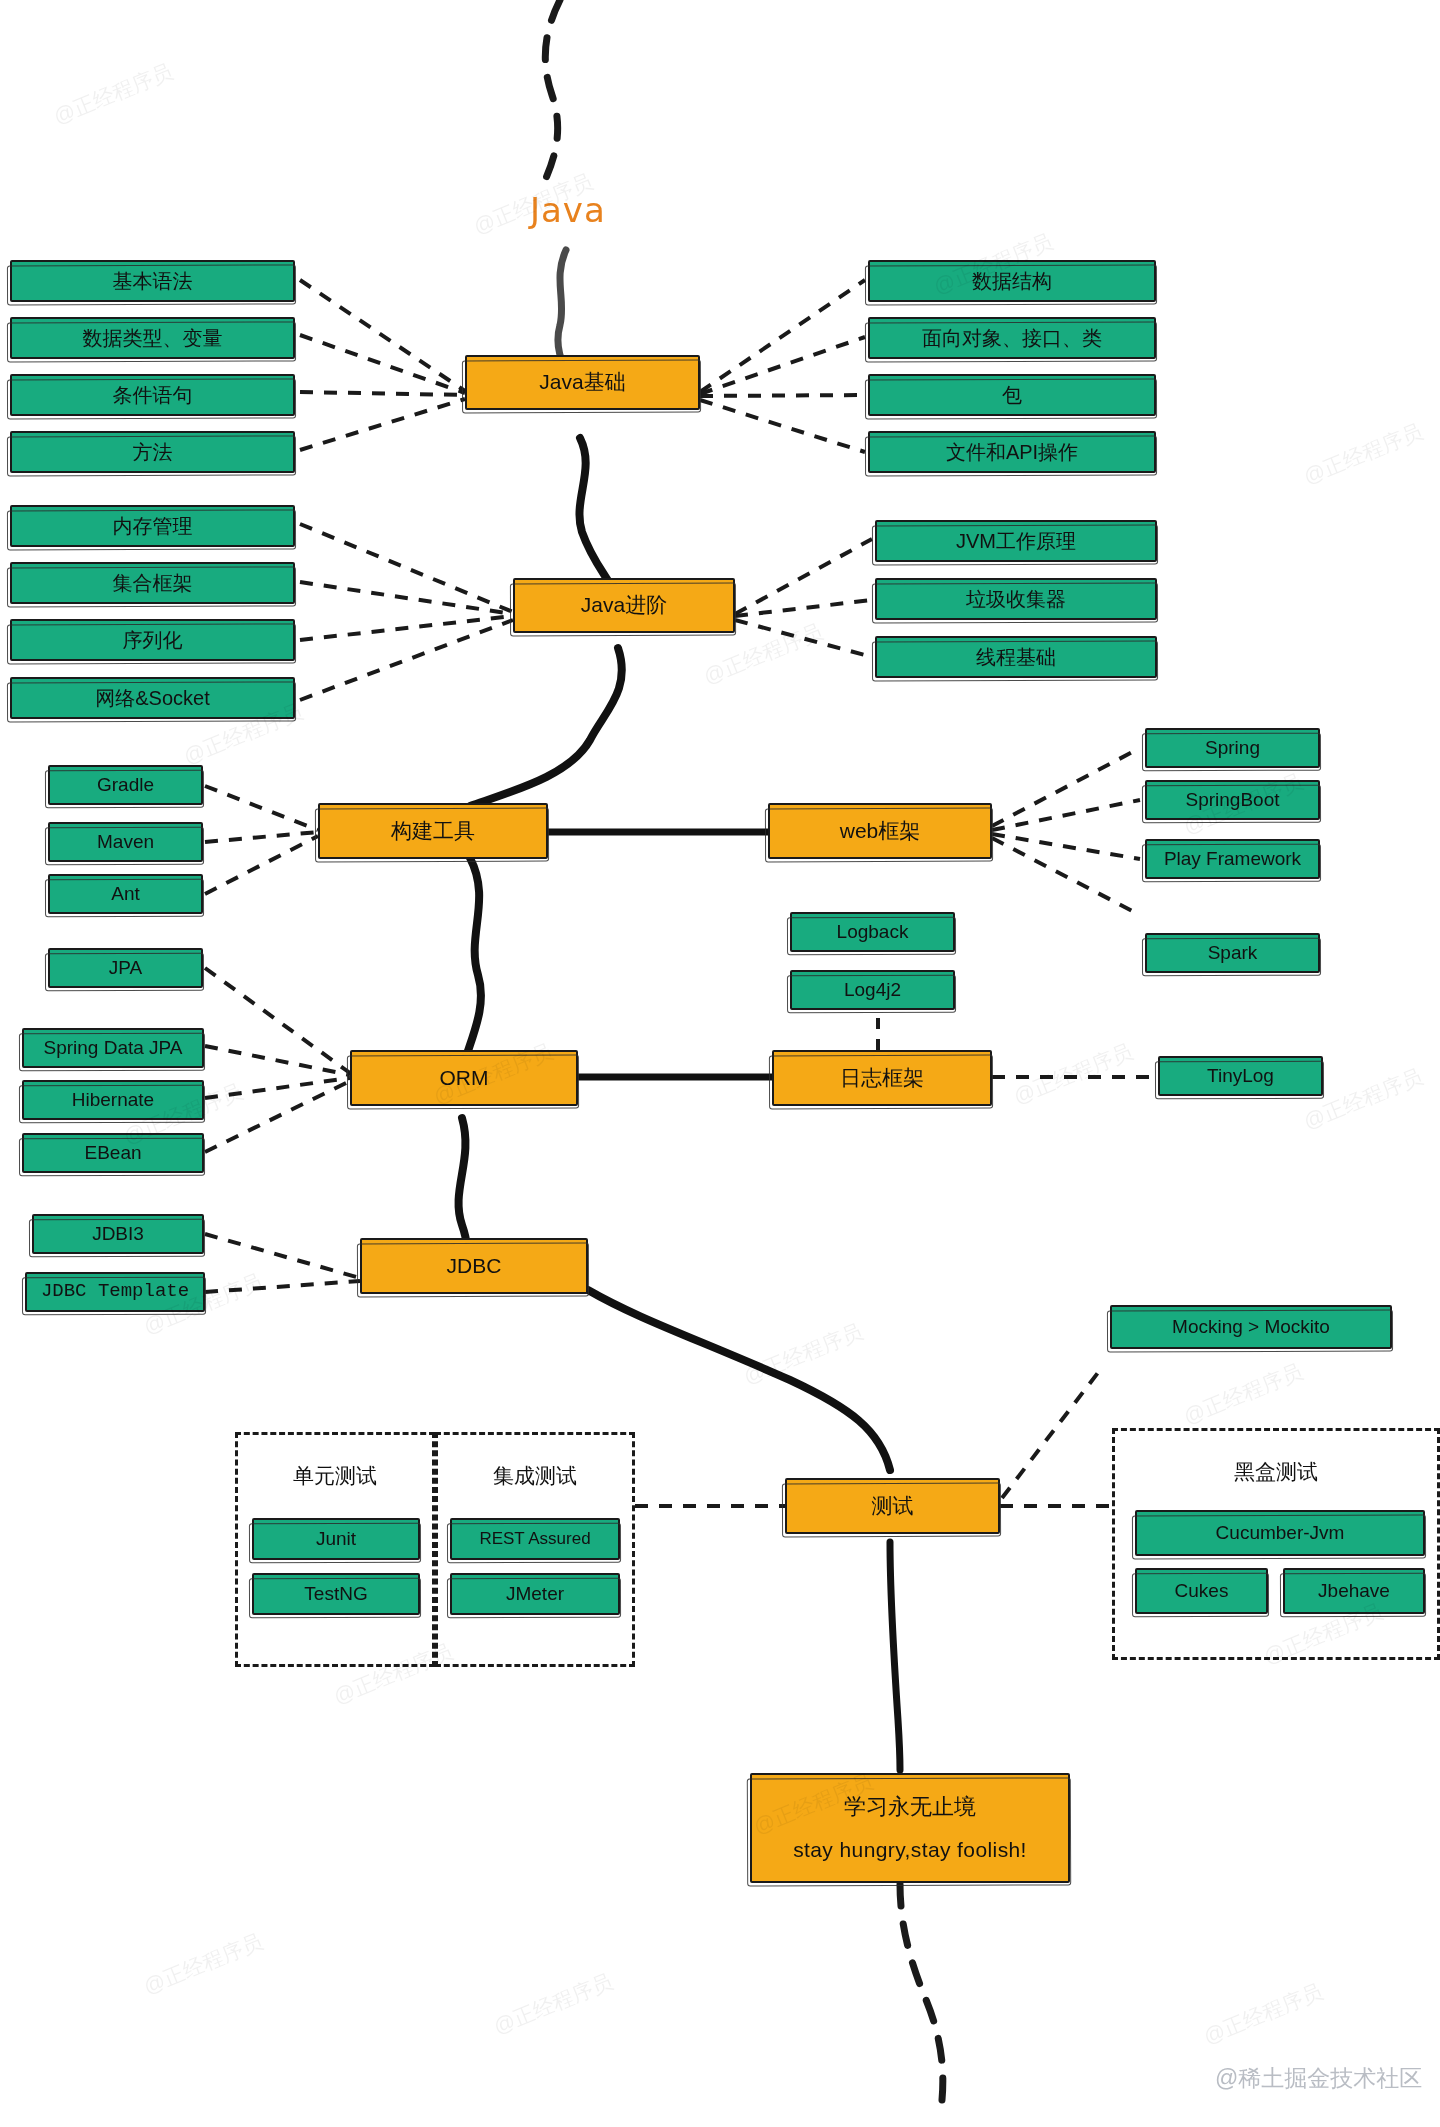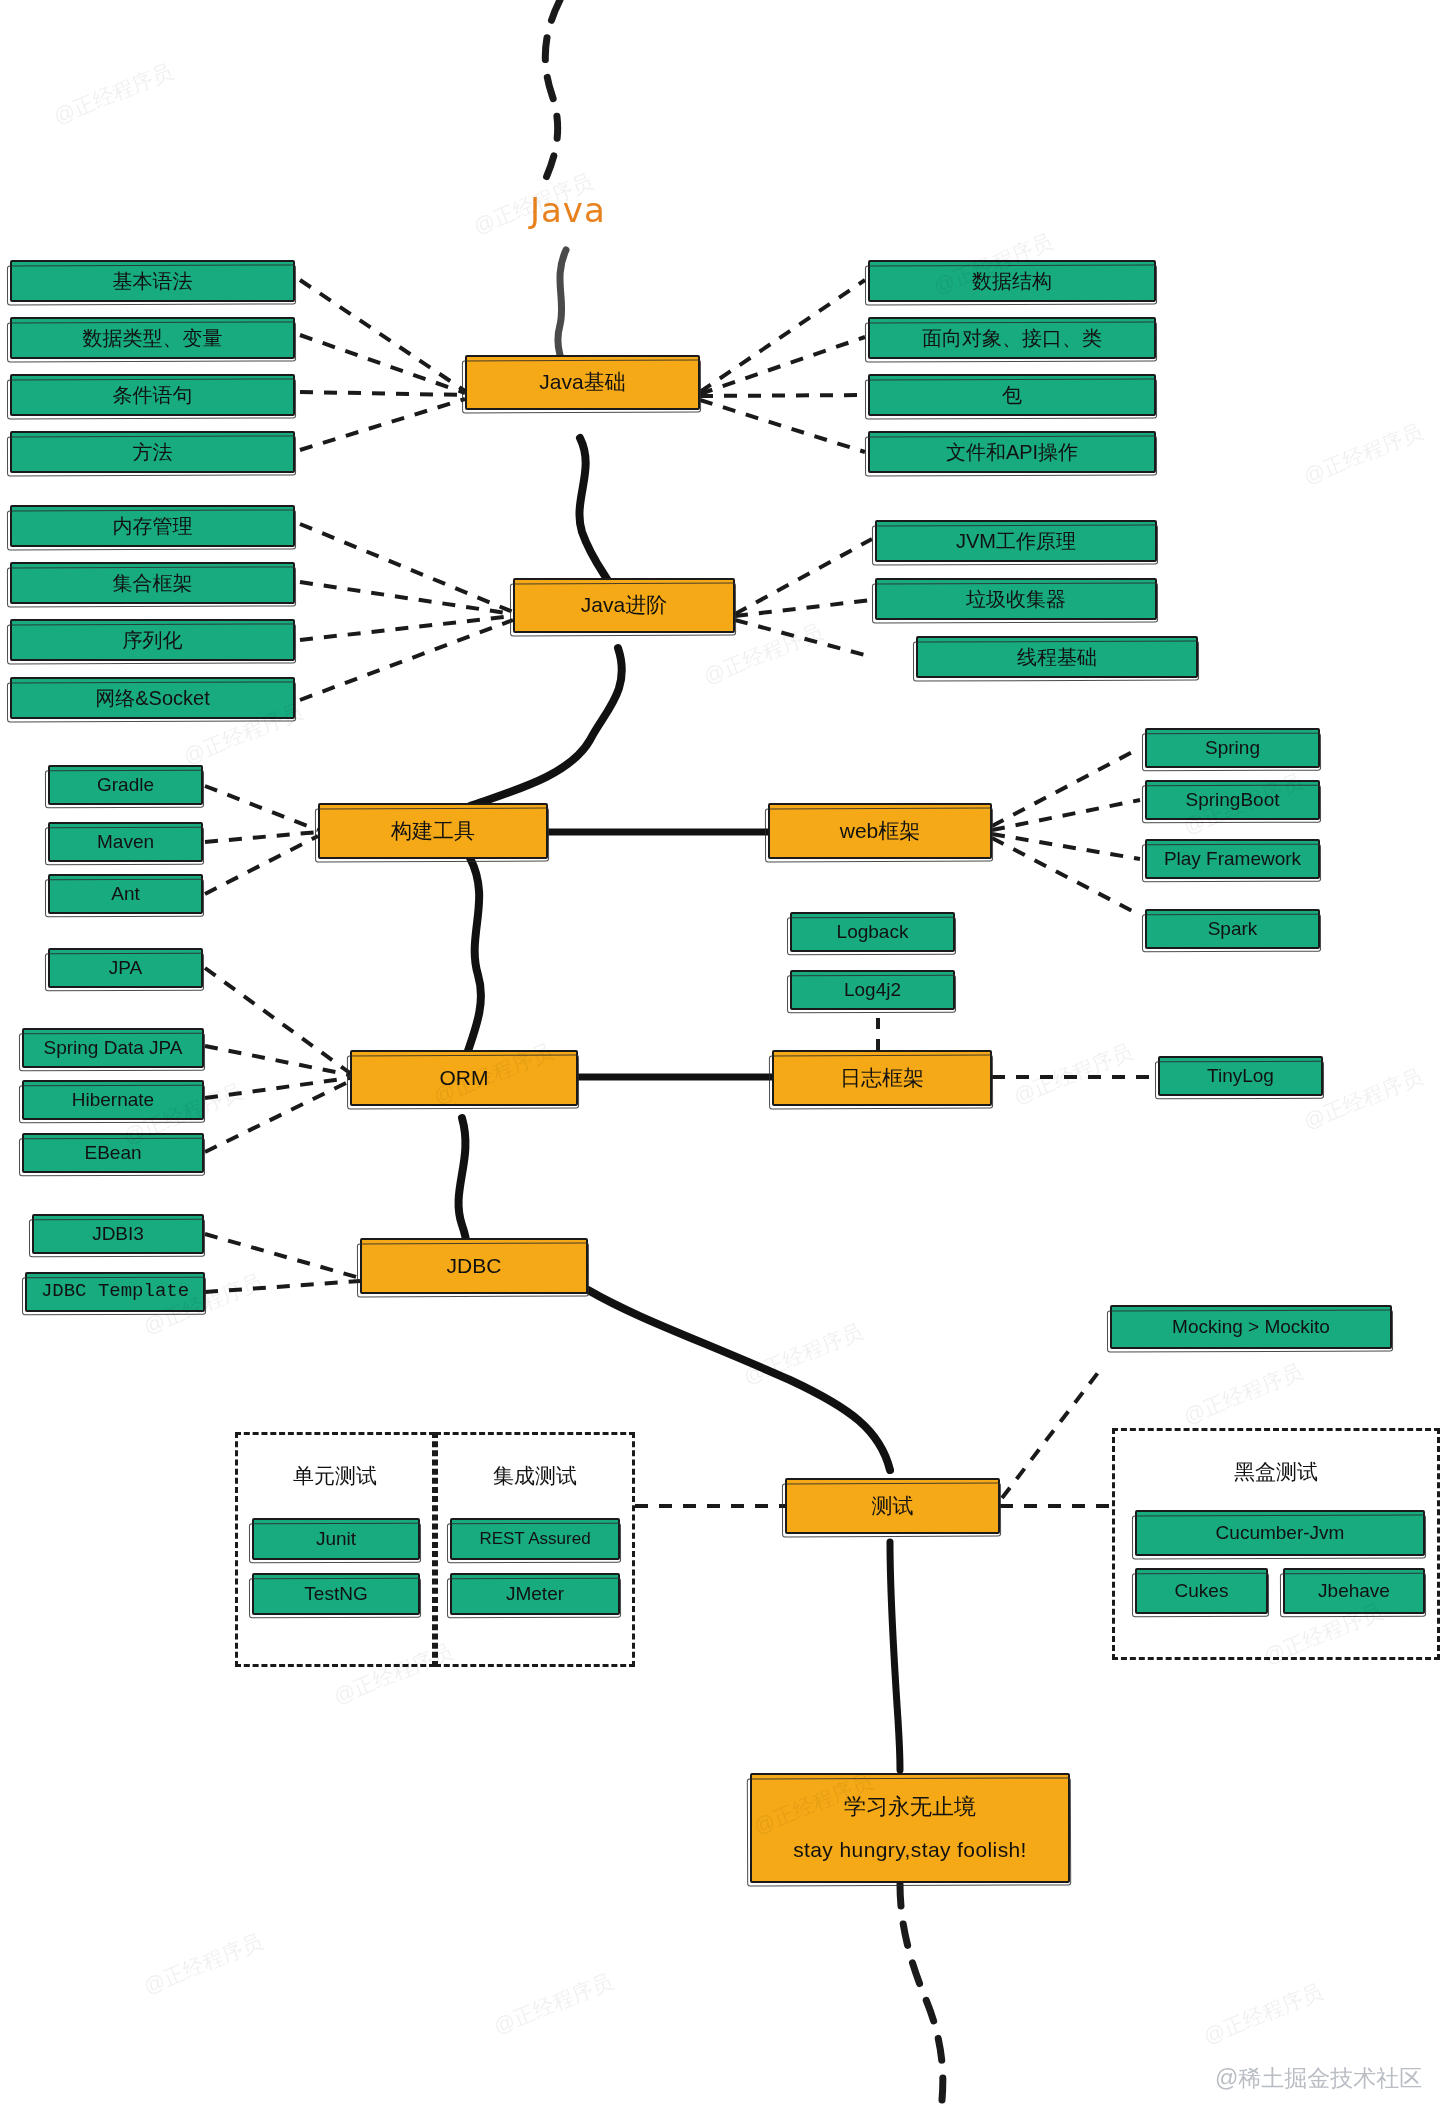--- a/index.html
+++ b/index.html
@@ -302,21 +302,21 @@
   <div class="node green cn" style="left:10px; top:677px; width:285px; height:42px;">
     <span>网络&amp;Socket</span>
   </div>
 
   <div class="node green cn" style="left:875px; top:520px; width:282px; height:42px;">
     <span>JVM工作原理</span>
   </div>
   <div class="node green cn" style="left:875px; top:578px; width:282px; height:42px;">
     <span>垃圾收集器</span>
   </div>
-  <div class="node green cn" style="left:875px; top:636px; width:282px; height:42px;margin-left:41px;">
+  <div class="node green cn" style="left:875px; top:636px; width:282px; height:42px;">
     <span>线程基础</span>
   </div>
 
   <div class="node green" style="left:48px; top:765px; width:155px; height:40px;">
     <span>Gradle</span>
   </div>
   <div class="node green" style="left:48px; top:822px; width:155px; height:40px;">
     <span>Maven</span>
   </div>
   <div class="node green" style="left:48px; top:874px; width:155px; height:40px;">
@@ -325,21 +325,21 @@
 
   <div class="node green" style="left:1145px; top:728px; width:175px; height:40px;">
     <span>Spring</span>
   </div>
   <div class="node green" style="left:1145px; top:780px; width:175px; height:40px;">
     <span>SpringBoot</span>
   </div>
   <div class="node green" style="left:1145px; top:839px; width:175px; height:40px;">
     <span>Play Framework</span>
   </div>
-  <div class="node green" style="left:1145px; top:909px; width:175px; height:40px;">
+  <div class="node green" style="left:1145px; top:933px; width:175px; height:40px;">
     <span>Spark</span>
   </div>
 
   <div class="node green" style="left:48px; top:948px; width:155px; height:40px;">
     <span>JPA</span>
   </div>
   <div class="node green" style="left:22px; top:1028px; width:182px; height:40px;">
     <span>Spring Data JPA</span>
   </div>
   <div class="node green" style="left:22px; top:1080px; width:182px; height:40px;">

